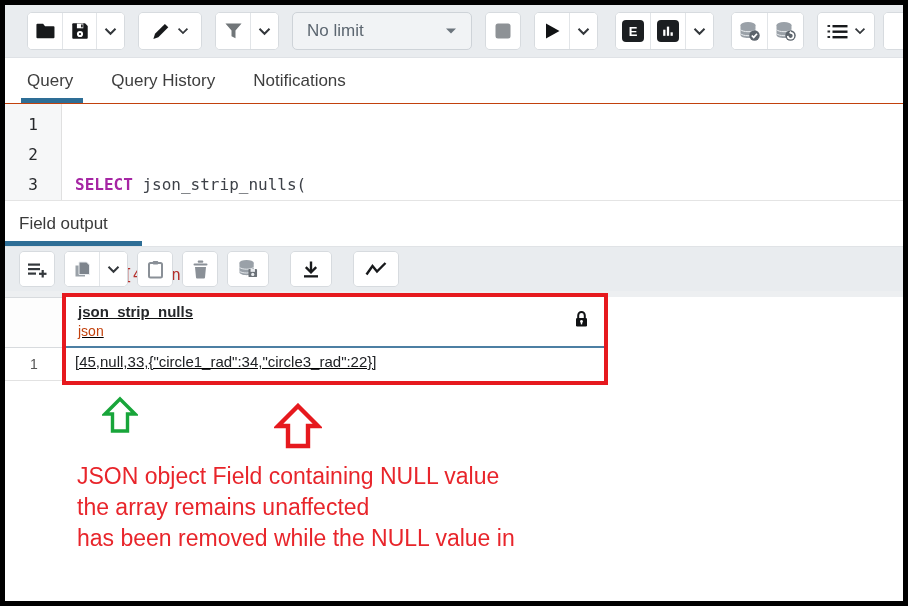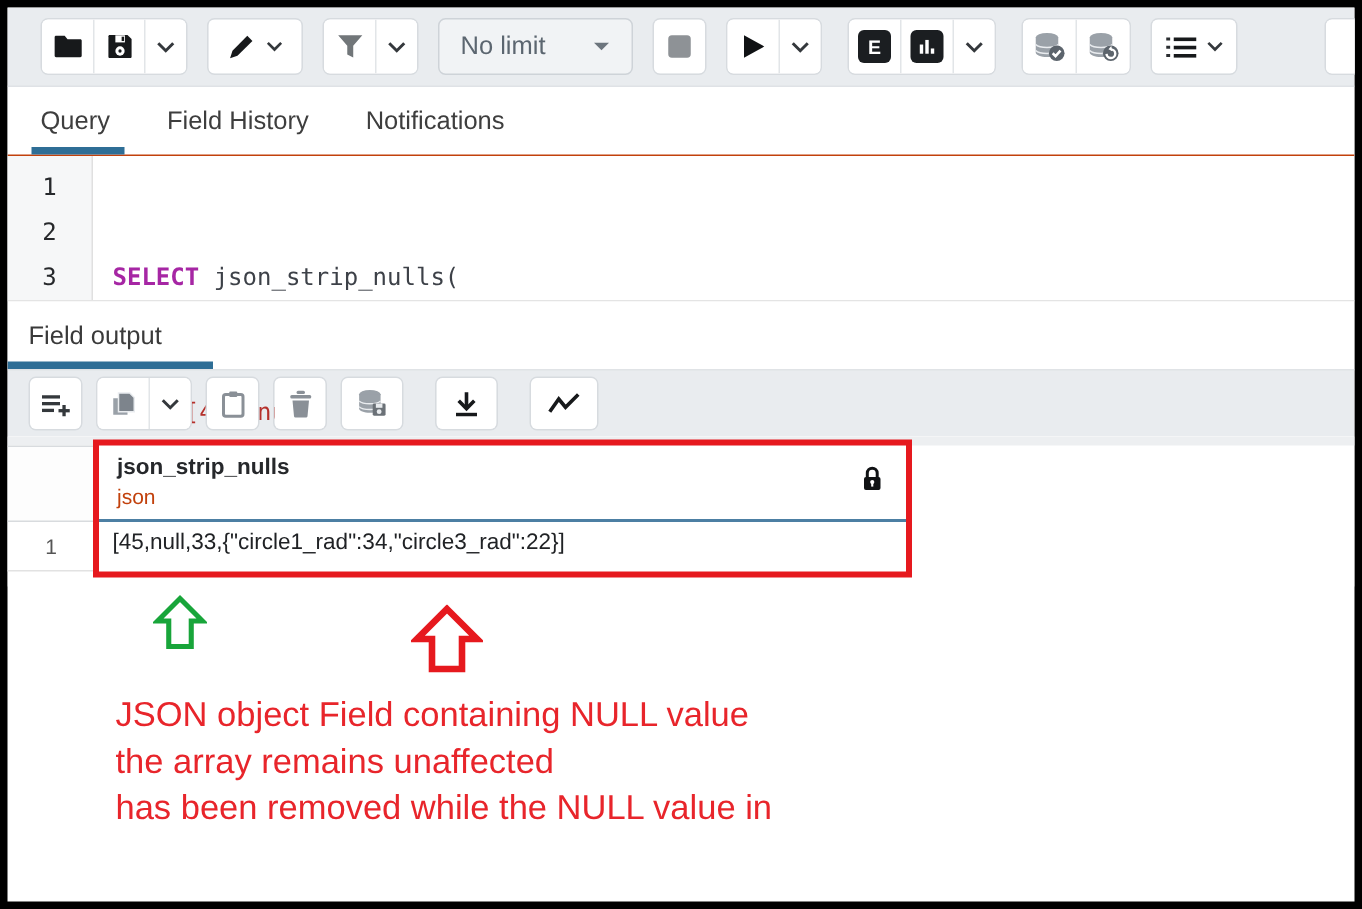--- a/index.html
+++ b/index.html
@@ -18,21 +18,21 @@
     display:flex;align-items:stretch;background:#fff;border:1px solid #d7dbdf;
     border-radius:5px;height:38px;overflow:hidden;
   }
   .tb-btn{
     display:flex;align-items:center;justify-content:center;
     min-width:34px;padding:0 6px;background:#fff;border:none;cursor:pointer;
   }
   .tb-btn + .tb-btn{border-left:1px solid #e2e5e8;}
   .tb-btn.narrow{min-width:28px;padding:0 4px;}
   .limit-box{
-    width:130px;height:38px;background:#f1f3f5;border:1px solid #ced3d8;border-radius:5px;
+    width:180px;height:38px;background:#f1f3f5;border:1px solid #ced3d8;border-radius:5px;
     display:flex;align-items:center;justify-content:space-between;
     padding:0 14px;color:#5c6670;font-size:17px;cursor:pointer;
   }
   .black-box{
     width:22px;height:22px;background:#1b1e21;border-radius:4px;color:#fff;
     display:flex;align-items:center;justify-content:center;
     font-size:13px;font-weight:bold;
   }
   .partial-group{position:absolute;right:-26px;top:7px;width:46px;}
   
@@ -79,21 +79,21 @@
   .rownum-header{
     position:absolute;left:0;top:6px;width:58px;height:51px;
     background:#fdfdfd;border:1px solid #d8dbde;border-left:none;
   }
   .rownum-cell{
     position:absolute;left:0;top:57px;width:58px;height:33px;background:#fff;
     border-bottom:1px solid #e2e2e2;color:#555;font-size:14px;
     display:flex;align-items:center;justify-content:center;cursor:pointer;
   }
   .col{
-    position:absolute;left:61px;top:6px;width:538px;height:84px;background:#fff;
+    position:absolute;left:61px;top:6px;width:538px;height:84px;background:#fff;text-decoration:underline;
   }
   .col-header{
     height:51px;padding:5px 10px 0 12px;border-bottom:2px solid #4c7fa3;
     position:relative;cursor:pointer;
   }
   .col-name{font-size:15px;font-weight:bold;color:#26282b;line-height:20px;}
   .col-type{font-size:14px;color:#c2410c;line-height:19px;}
   .lock-wrap{position:absolute;right:14px;top:13px;}
   .col-cell{
     height:31px;padding:5px 8px 0 9px;font-size:15px;color:#202225;cursor:pointer;
@@ -285,21 +285,21 @@
       <button class="tb-btn"></button>
     </div>
   </div>
 
   <div class="tabbar">
     <div class="tab active">
       <span>Query</span>
       <span class="tab-underline"></span>
     </div>
     <div class="tab">
-      <span>Field History</span>
+      <span>Query History</span>
     </div>
     <div class="tab">
       <span>Notifications</span>
     </div>
   </div>
 
   <div class="editor">
     <div class="gutter">
       <div>1</div>
       <div>2</div>

